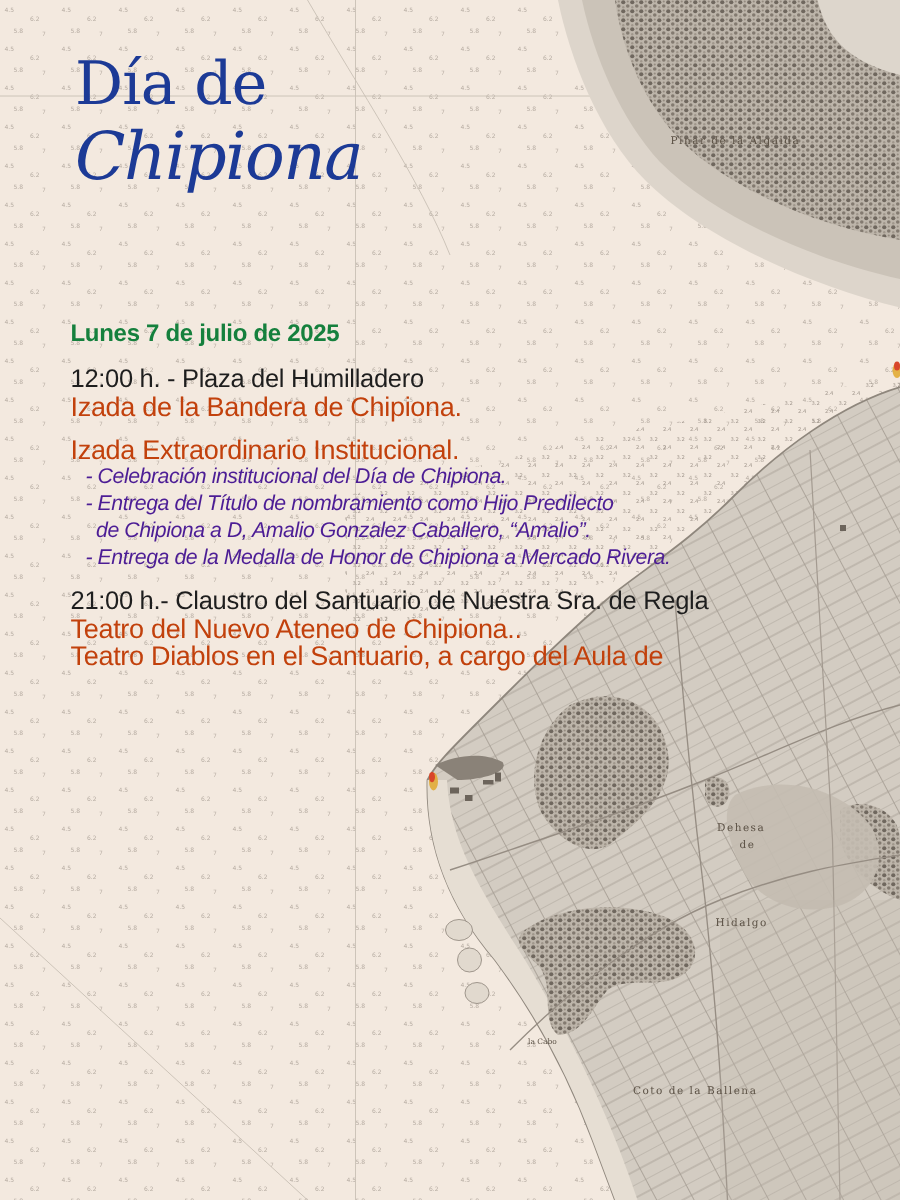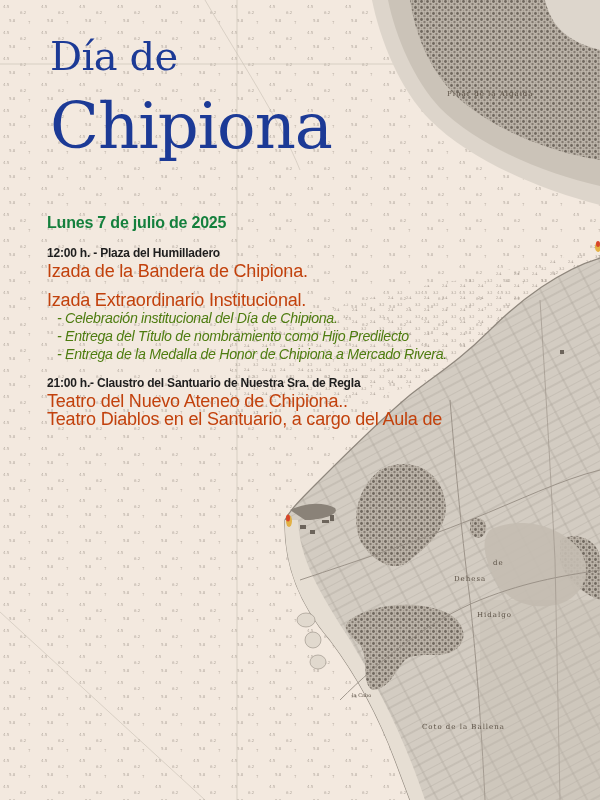--- a/index.html
+++ b/index.html
@@ -9,31 +9,31 @@
     font-family: "Liberation Sans", sans-serif;
   }
   .poster { position: absolute; left: 0; top: 0; width: 600px; height: 800px; overflow: hidden; }
   .map-bg { position: absolute; left: 0; top: 0; width: 600px; height: 800px; }
   .title {
     position: absolute; left: 50px; top: 36px; margin: 0;
     font-family: "DejaVu Serif", "Liberation Serif", serif;
     color: #1c3a96; font-weight: normal; line-height: 1;
   }
   .title .l1 { display: block; font-size: 40px; letter-spacing: -0.5px; }
-  .title .l2 { display: block; font-size: 64px; margin-top: 18px; letter-spacing: -1px; }
+  .title .l2 { display: block; font-size: 44px; margin-top: 7px; letter-spacing: -1px; font-style: italic; }
   .content { position: absolute; left: 47px; top: 214px; width: 430px; color: #262626; }
   .date {
     font-family: "Liberation Sans", sans-serif; font-weight: bold; font-size: 16px;
     color: #15803d; margin: 0 0 12px 0; letter-spacing: -0.2px;
   }
   .event { margin-bottom: 11px; }
-  .event-head { font-weight: bold; font-size: 12px; line-height: 18px; letter-spacing: -0.2px; color: #1e1e1e; }
+  .event-head { font-weight: normal; font-size: 17px; line-height: 18px; letter-spacing: -0.2px; color: #1e1e1e; }
   .event-desc { font-size: 18px; line-height: 18px; letter-spacing: -0.2px; color: #c2410c; }
   .sub-list { margin: 0; padding: 0; list-style: none; }
-  .sub-list li { font-style: italic; font-size: 14.2px; line-height: 18px; padding-left: 10px; letter-spacing: -0.3px; color: #4d7c0f; }
+  .sub-list li { font-style: italic; font-size: 14.2px; line-height: 18px; padding-left: 10px; letter-spacing: -0.3px; color: #4c1d95; }
   .sub-list li .cont { display: block; padding-left: 7px; }
   .map-label { position: absolute; font-family: "DejaVu Serif", serif; font-size: 7px; color: #5c5246; letter-spacing: 1px; }
 </style>
 </head>
 <body>
 
 <div class="poster">
 
   <svg class="map-bg" viewBox="0 0 600 800" xmlns="http://www.w3.org/2000/svg">
     <defs>
@@ -110,21 +110,21 @@
 
     <ellipse cx="289" cy="521" rx="3" ry="6" fill="#e0a82c" opacity="0.85"></ellipse>
     <ellipse cx="288" cy="518" rx="2" ry="3.5" fill="#d8452a"></ellipse>
     <ellipse cx="598" cy="247" rx="3" ry="5" fill="#e0a82c" opacity="0.85"></ellipse>
     <ellipse cx="598" cy="244" rx="2" ry="3" fill="#d8452a"></ellipse>
 
     <rect x="480" y="600" width="120" height="200" fill="#bfb6ab" opacity="0.25"></rect>
   </svg>
 
   <span class="map-label" style="left:447px; top:90px;">Pinar de la Algaida</span>
-  <span class="map-label" style="left:454px; top:548px;margin-top:27px;">Dehesa</span>
+  <span class="map-label" style="left:478px; top:548px;">Dehesa</span>
   <span class="map-label" style="left:493px; top:559px;">de</span>
   <span class="map-label" style="left:477px; top:570px;margin-top:41px;">Hidalgo</span>
   <span class="map-label" style="left:422px; top:723px;">Coto de la Ballena</span>
   <span class="map-label" style="left:352px; top:692px; font-size:5px; letter-spacing:0;">la Cabo</span>
 
   <h1 class="title">
     <span class="l1">Día de</span>
     <span class="l2">Chipiona</span>
   </h1>
 
@@ -137,20 +137,21 @@
     </div>
 
     <div class="event">
       <div class="event-desc">Izada Extraordinario Institucional.</div>
       <ul class="sub-list">
         <li>
           <span>- Celebración institucional del Día de Chipiona.</span>
         </li>
         <li>
           <span>- Entrega del Título de nombramiento como Hijo Predilecto</span>
+          <span class="cont">de Chipiona a D, Amalio Gonzalez Caballero, “Amalio”.</span>
         </li>
         <li>
           <span>- Entrega de la Medalla de Honor de Chipiona a Mercado Rivera.</span>
         </li>
       </ul>
     </div>
 
     <div class="event">
       <div class="event-head">21:00 h.- Claustro del Santuario de Nuestra Sra. de Regla</div>
       <div class="event-desc">Teatro del Nuevo Ateneo de Chipiona..</div>

